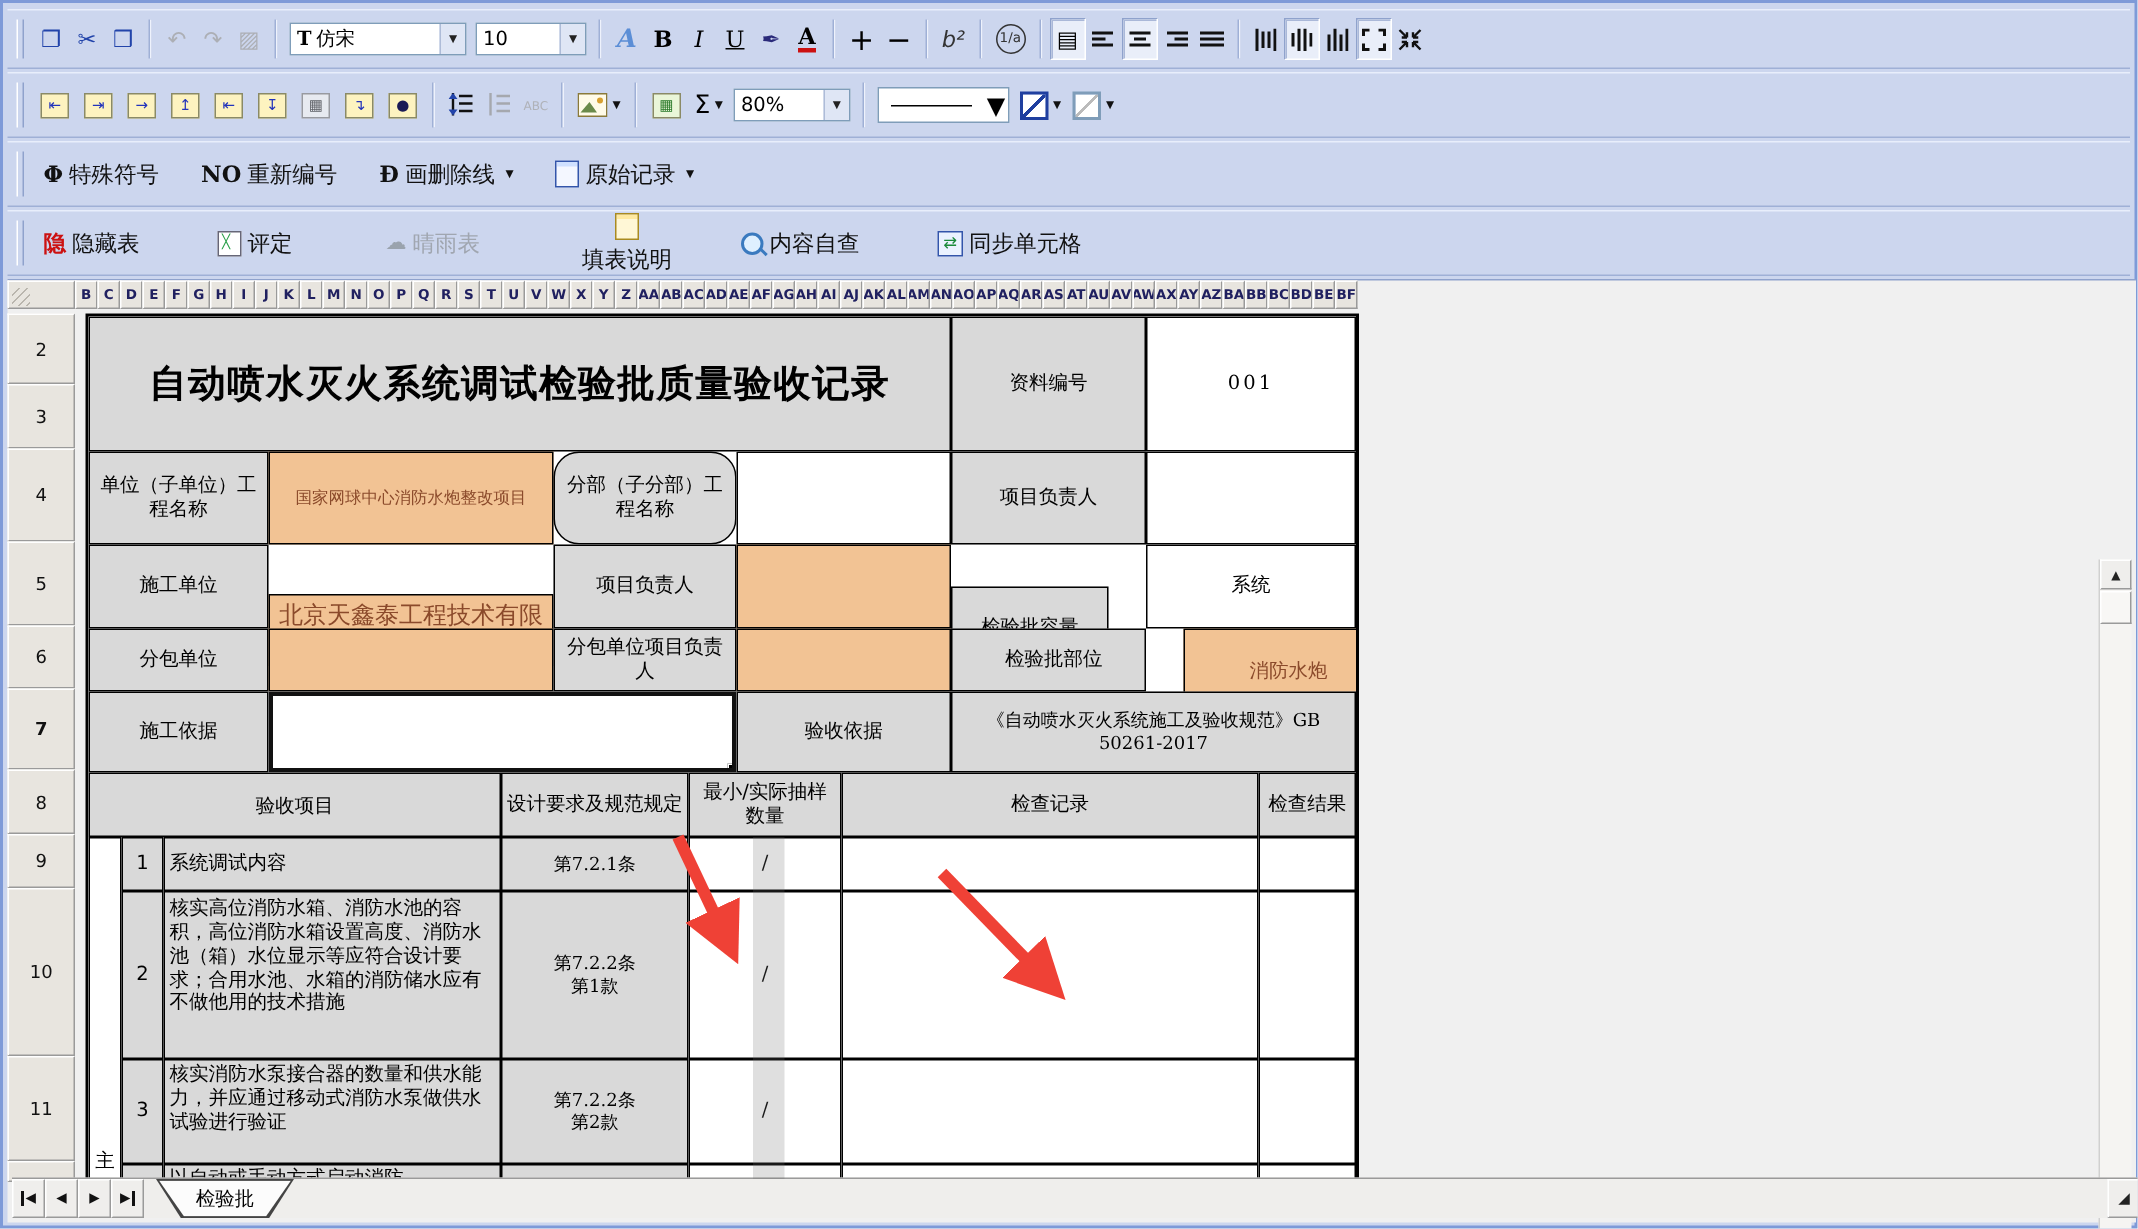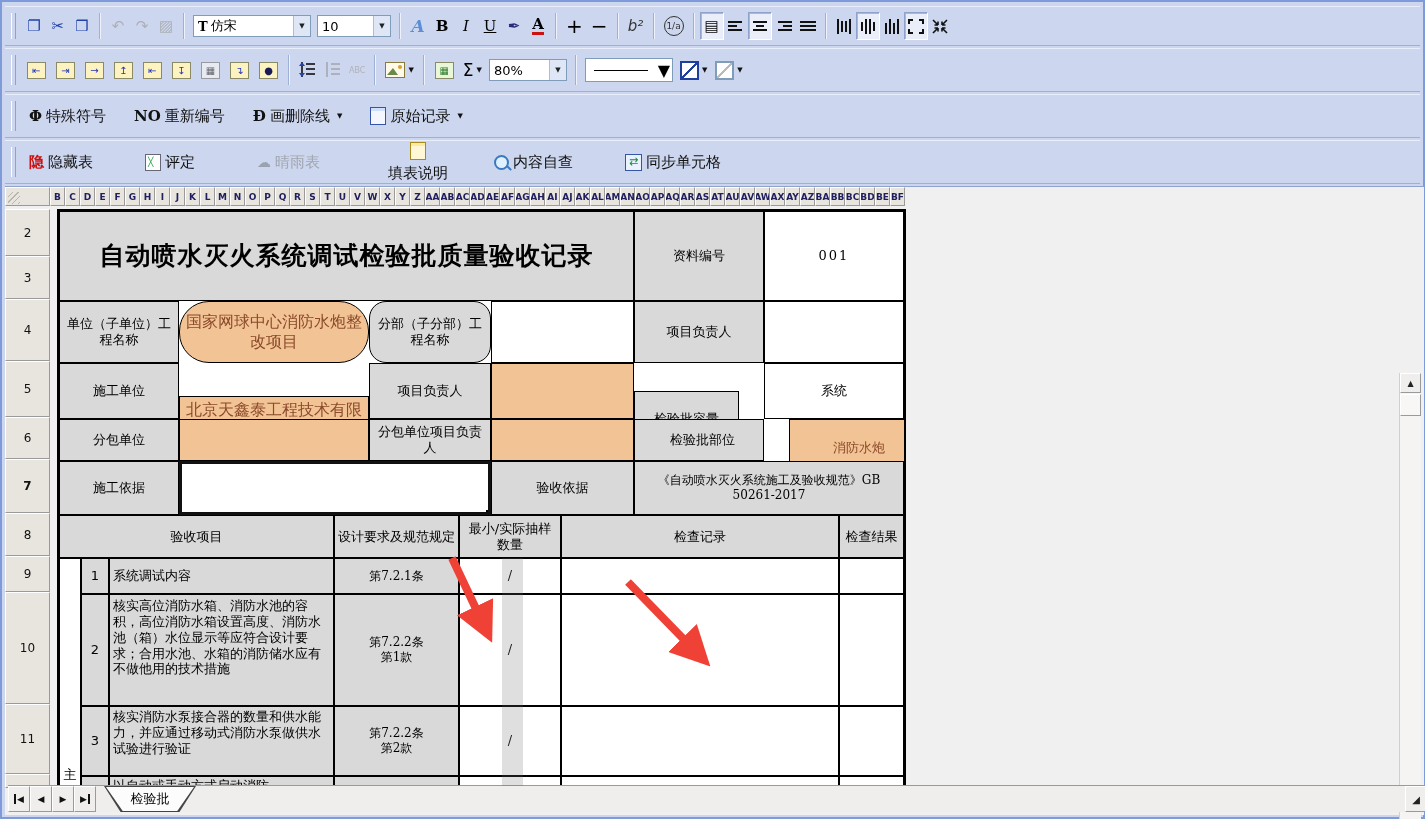--- a/index.html
+++ b/index.html
@@ -450,21 +450,21 @@
       <div class="rh" style="height:14px;"></div>
     </div>
 
     <div class="grid-table">
 
       <div class="cell gray title" style="left:0;top:0;width:575px;height:90px;">自动喷水灭火系统调试检验批质量验收记录</div>
       <div class="cell gray" style="left:575px;top:0;width:130px;height:90px;">资料编号</div>
       <div class="cell serif" style="left:705px;top:0;width:140px;height:90px;letter-spacing:2px;">001</div>
 
       <div class="cell gray" style="left:0;top:90px;width:120px;height:62px;">单位（子单位）工程名称</div>
-      <div class="cell orange serif" style="left:120px;top:90px;width:190px;height:62px;font-size:16px;border-radius:30px;">国家网球中心消防水炮整改项目</div>
+      <div class="cell orange serif" style="left:120px;top:90px;width:190px;height:62px;font-size:11px;">国家网球中心消防水炮整改项目</div>
       <div class="cell gray" style="left:310px;top:90px;width:122px;height:62px;border-radius:17px;">分部（子分部）工程名称</div>
       <div class="cell" style="left:432px;top:90px;width:143px;height:62px;"></div>
       <div class="cell gray" style="left:575px;top:90px;width:130px;height:62px;">项目负责人</div>
       <div class="cell" style="left:705px;top:90px;width:140px;height:62px;"></div>
 
       <div class="cell gray" style="left:0;top:152px;width:120px;height:56px;">施工单位</div>
       <div class="cell orange serif" style="left:120px;top:152px;width:190px;height:48px;font-size:16px;margin-top:33px;">北京天鑫泰工程技术有限公司</div>
       <div class="cell gray" style="left:310px;top:152px;width:122px;height:56px;">项目负责人</div>
       <div class="cell orange" style="left:432px;top:152px;width:143px;height:56px;"></div>
       <div class="cell gray" style="left:575px;top:152px;width:105px;height:56px;margin-top:28px;">检验批容量</div>

